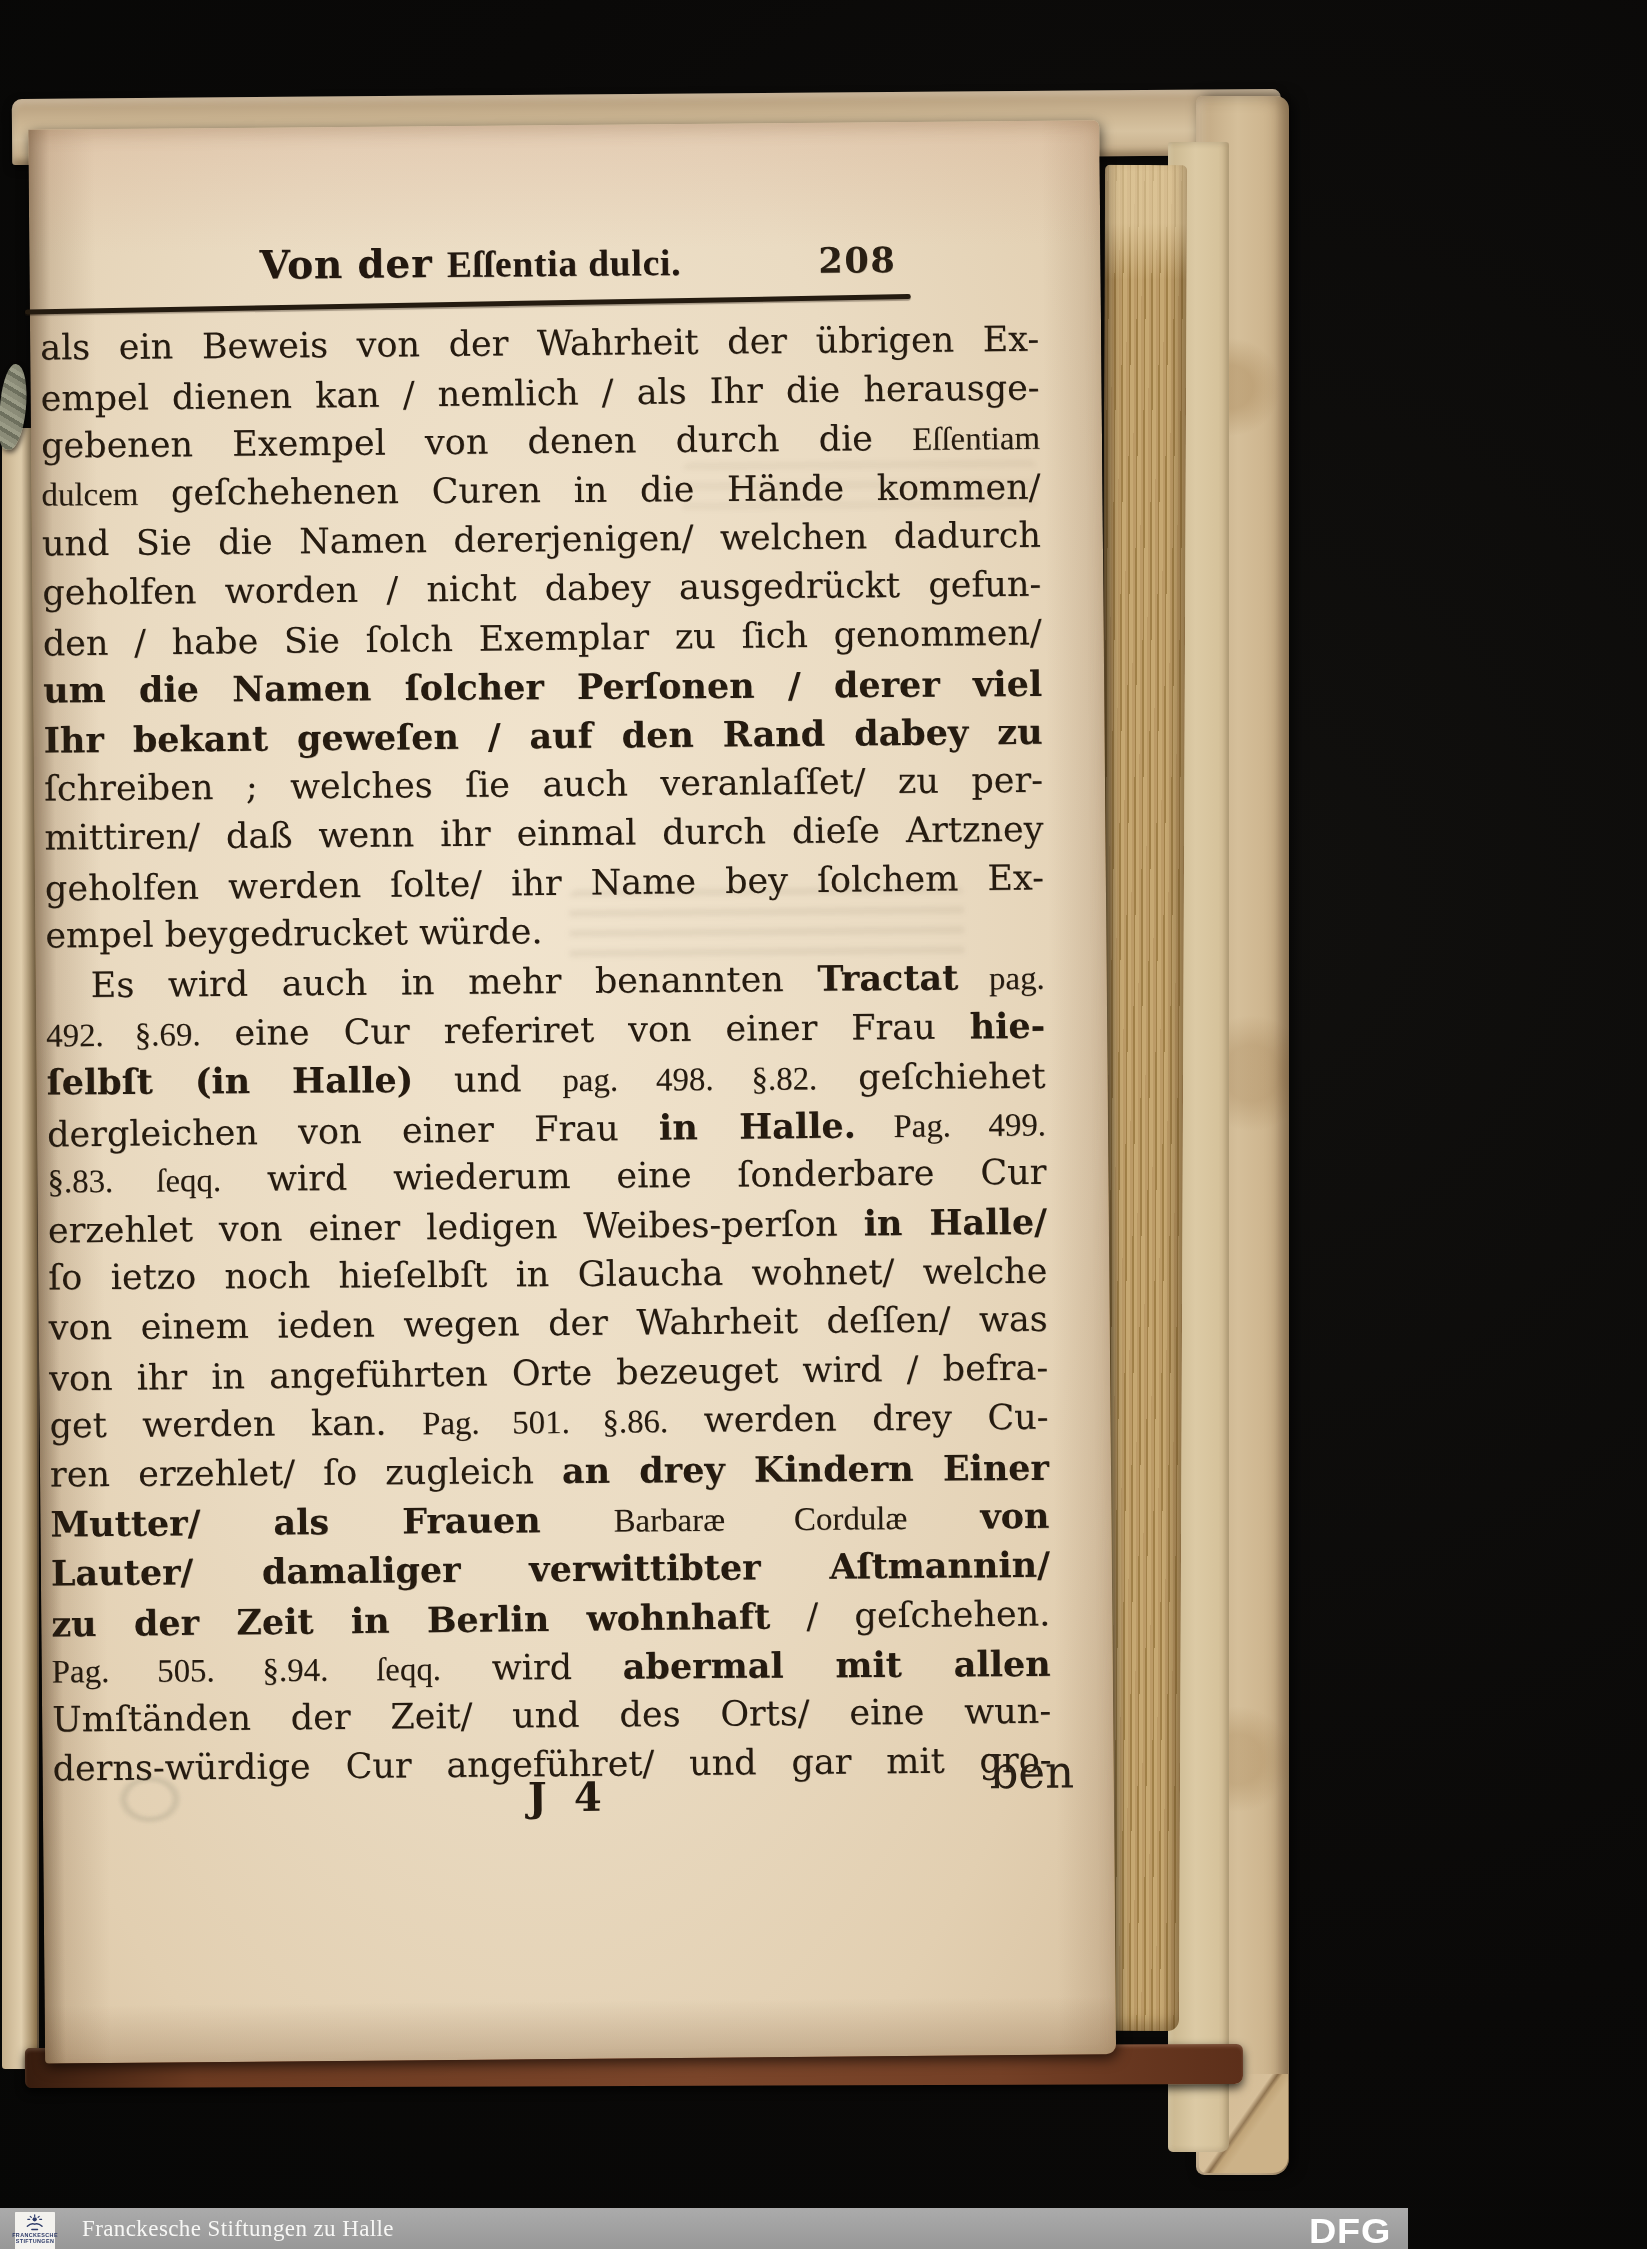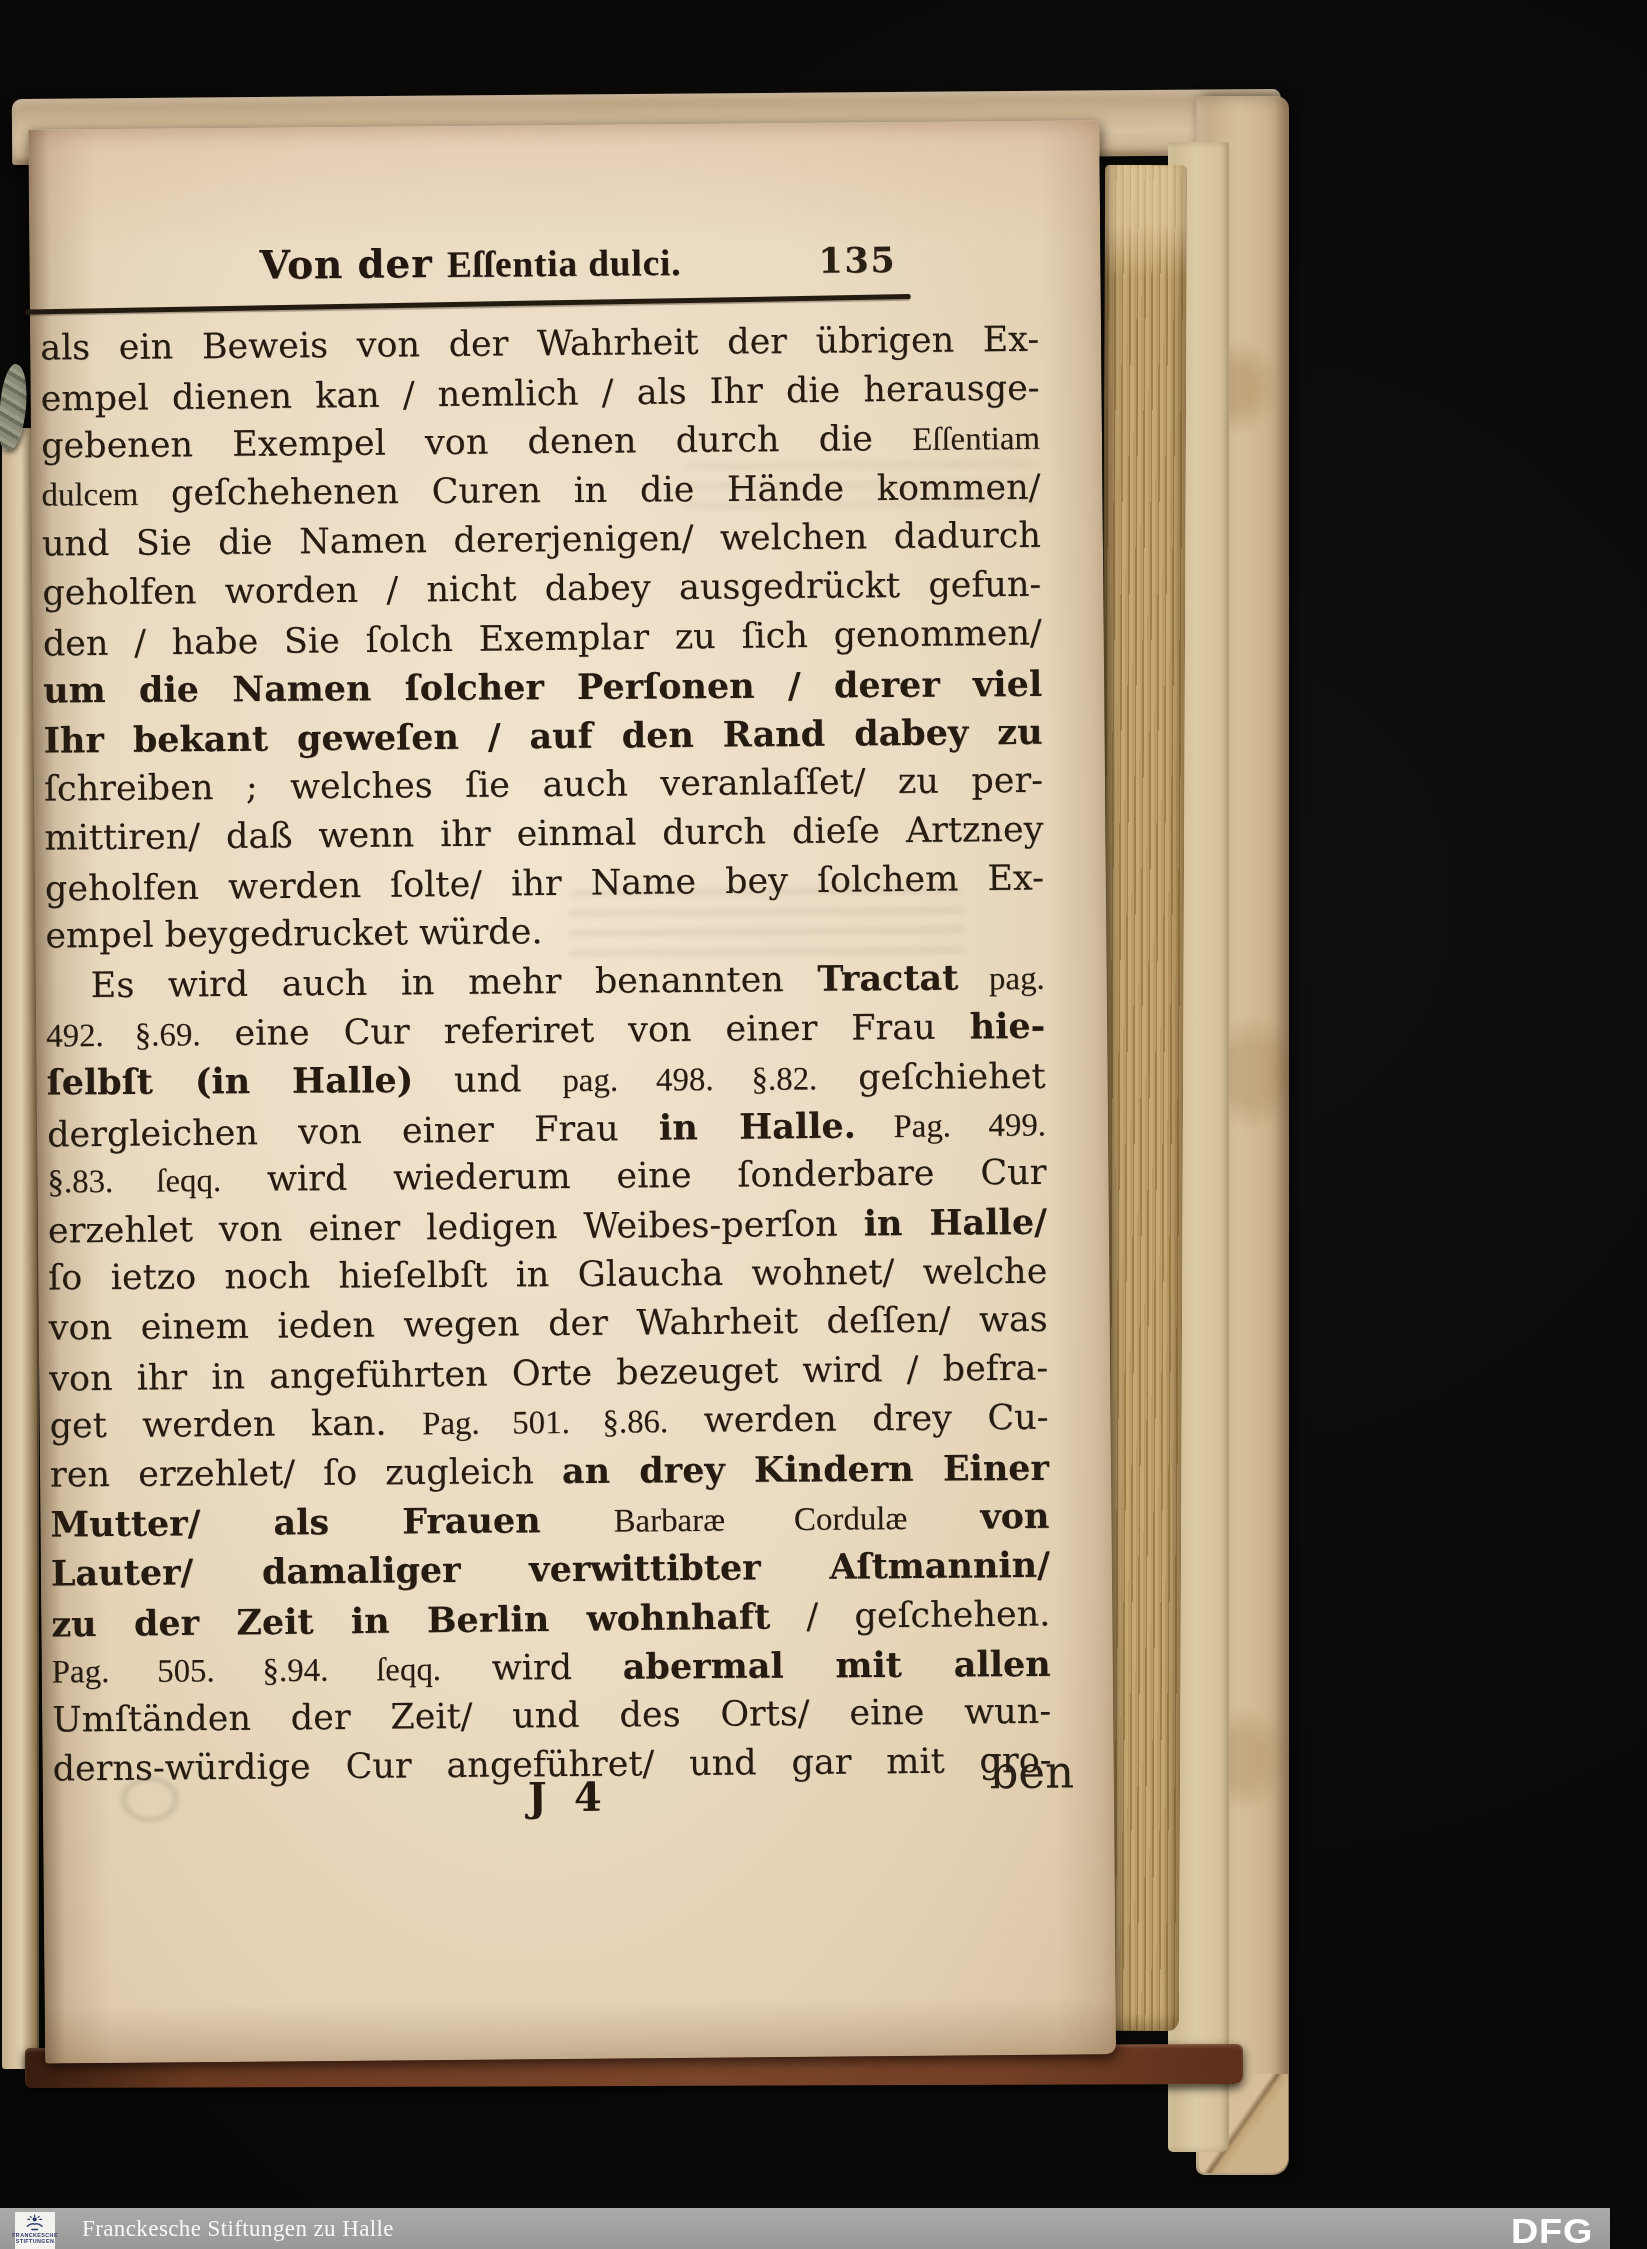--- a/index.html
+++ b/index.html
@@ -129,21 +129,21 @@
     position:absolute;left:69px;top:1641px;width:76px;height:59px;border-radius:50%;
     background:radial-gradient(closest-side, rgba(90,95,80,0) 52%, rgba(88,94,78,.16) 68%, rgba(88,94,78,0) 86%);
     filter:blur(0.8px);
   }
   .ghost{position:absolute;filter:blur(2.5px);border-radius:8.2px;
     background:repeating-linear-gradient(180deg, rgba(120,105,82,.10) 0 7.4px, rgba(120,105,82,0) 7.4px 20px);}
   .ghost.g1{left:534px;top:765px;width:395px;height:79px;}
   .ghost.g2{left:651px;top:339px;width:354px;height:53px;opacity:.7;}
   
   .footer-bar{
-    position:absolute;left:0;top:2208px;width:1610px;height:42px;
+    position:absolute;left:0;top:2208px;width:1408px;height:42px;
     background:linear-gradient(180deg,#ababab,#979797);
   }
   .logo-box{
     position:absolute;left:15px;top:4.1px;width:40px;height:38px;background:#f3f2ee;
     display:flex;flex-direction:column;align-items:center;justify-content:flex-start;
     padding-top:1.6px;box-sizing:border-box;border-radius:0.8px;
   }
   .logo-box svg{display:block;}
   .logo-text{font-family:"Liberation Sans",sans-serif;font-size:5.4px;line-height:6.2px;
     font-weight:bold;color:#2c3a68;letter-spacing:0.4px;text-align:center;}
@@ -167,21 +167,21 @@
 <div class="fore-edge"></div>
 <div class="left-sliver"></div>
 <div class="headband"></div>
 <div class="board-bottom"></div>
 
 <div class="page">
   <div class="ghost g2"></div>
   <div class="ghost g1"></div>
 
   <div class="header-title"><span class="t-fr">Von der </span><span class="t-an">Eſſentia dulci.</span></div>
-  <div class="page-number">135</div>
+  <div class="page-number">208</div>
   <div class="head-rule"></div>
 
   <div class="lines">
       <div class="line "><span class="seg-fr">als ein Beweis von der Wahrheit der übrigen Ex-</span></div>
       <div class="line "><span class="seg-fr">empel dienen kan / nemlich / als Ihr die herausge-</span></div>
       <div class="line "><span class="seg-fr">gebenen Exempel von denen durch die </span><span class="seg-an">Eſſentiam</span></div>
       <div class="line "><span class="seg-an">dulcem</span><span class="seg-fr"> geſchehenen Curen in die Hände kommen/</span></div>
       <div class="line "><span class="seg-fr">und Sie die Namen dererjenigen/ welchen dadurch</span></div>
       <div class="line "><span class="seg-fr">geholfen worden / nicht dabey ausgedrückt gefun-</span></div>
       <div class="line "><span class="seg-fr">den / habe Sie ſolch Exemplar zu ſich genommen/</span></div>

